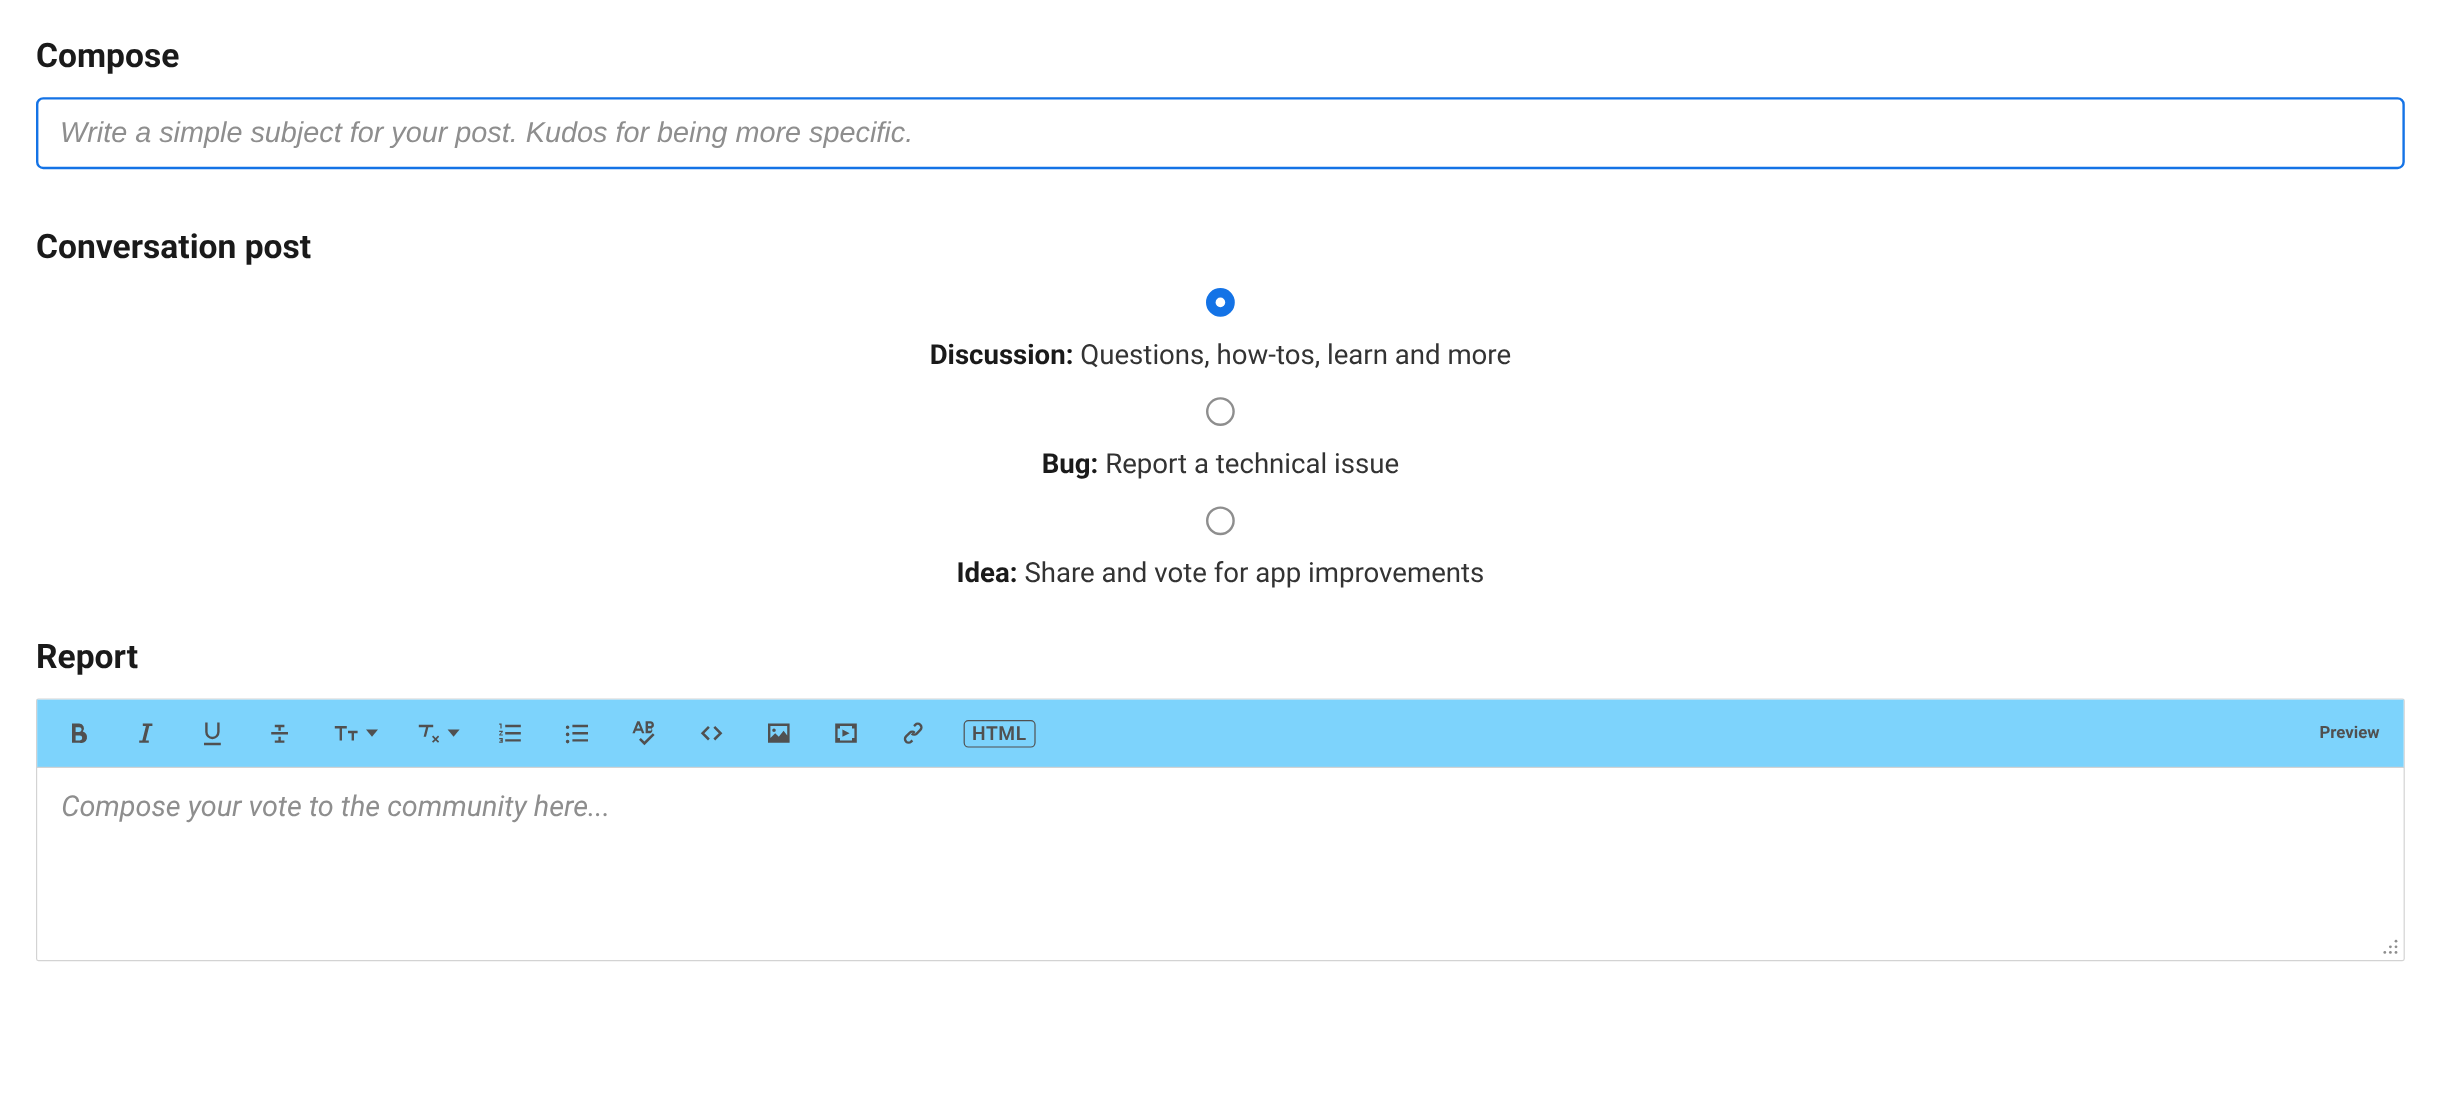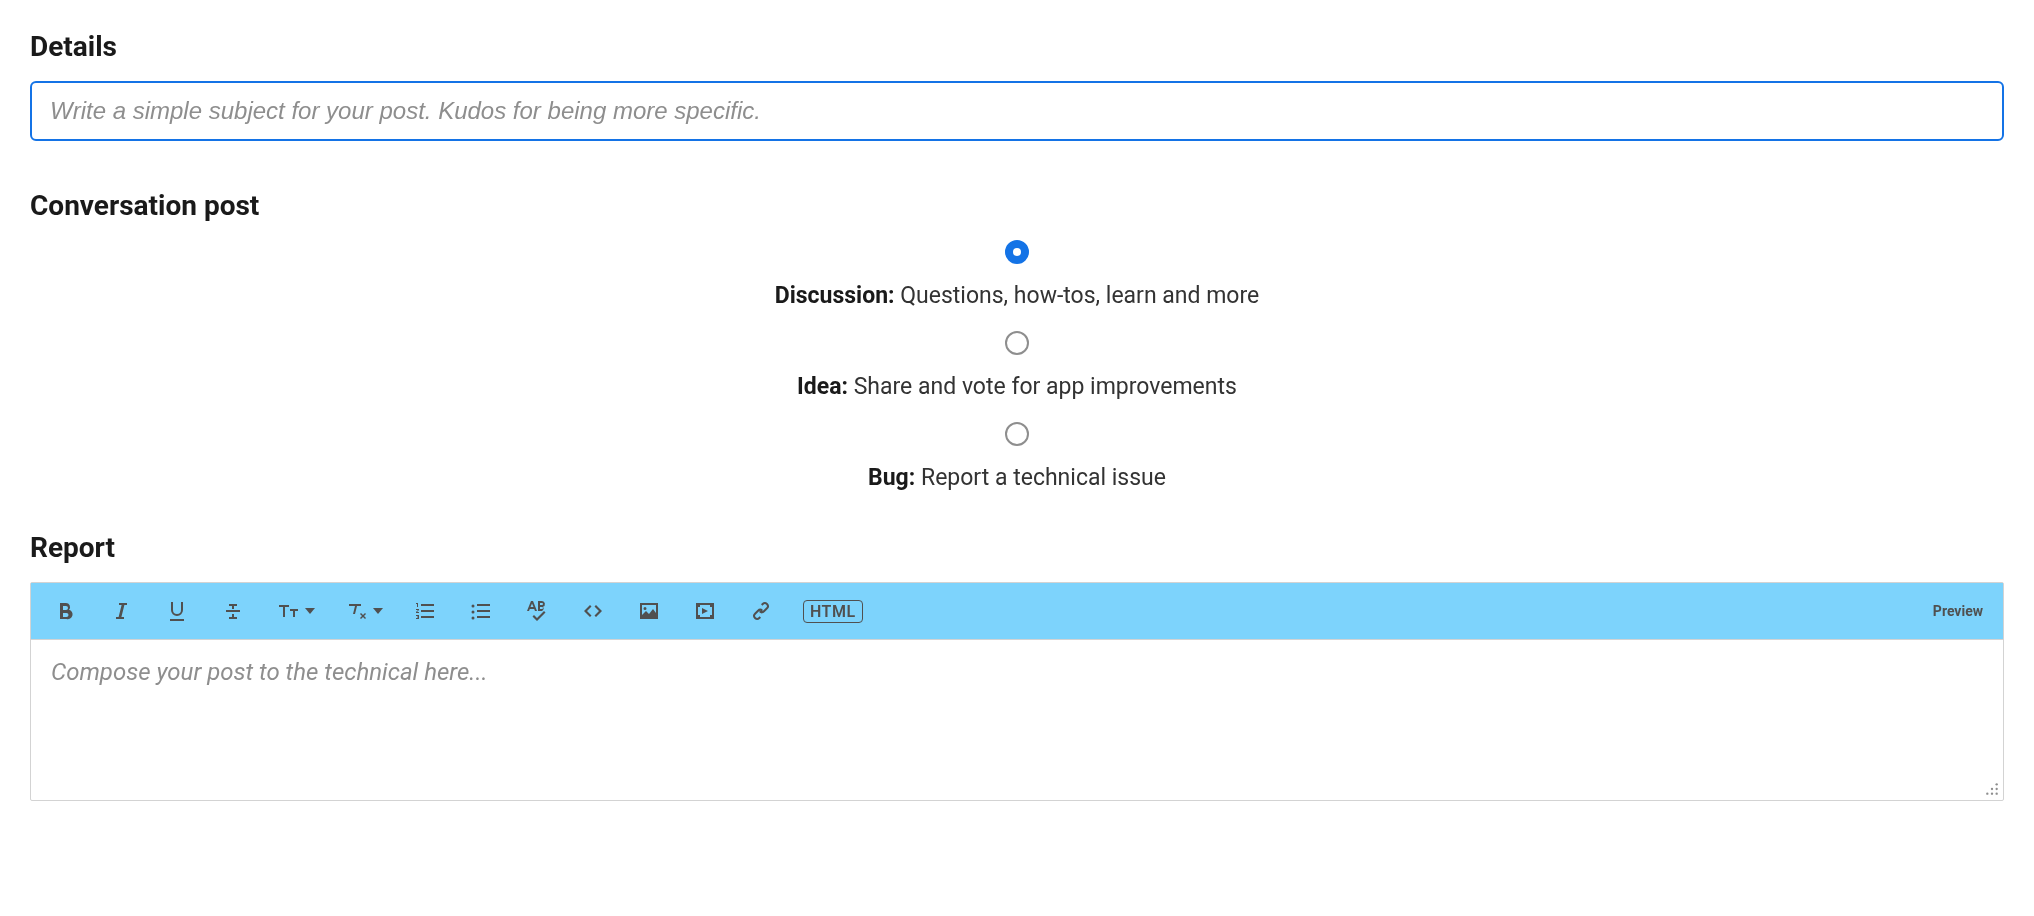--- a/index.html
+++ b/index.html
@@ -130,46 +130,46 @@
     border-left: 5px solid transparent;
     border-right: 5px solid transparent;
     border-top: 6px solid #505050;
     margin-left: 2px;
   }
 </style>
 </head>
 <body>
 
 <div>
-  <h2 class="section-title">Details</h2>
+  <h2 class="section-title">Compose</h2>
   <input type="text" class="subject-input" placeholder="Write a simple subject for your post. Kudos for being more specific." style="">
 </div>
 
 <div class="conversation-section">
   <h2 class="section-title">Conversation post</h2>
   <div class="radio-group">
 
     <div class="radio-row">
       <span class="radio-circle selected"></span>
       <span class="radio-label">
         <b>Discussion:</b><span> Questions, how-tos, learn and more</span>
       </span>
     </div>
 
     <div class="radio-row">
       <span class="radio-circle"></span>
       <span class="radio-label">
-        <b>Idea:</b><span> Share and vote for app improvements</span>
+        <b>Bug:</b><span> Report a technical issue</span>
       </span>
     </div>
 
     <div class="radio-row">
       <span class="radio-circle"></span>
       <span class="radio-label">
-        <b>Bug:</b><span> Report a technical issue</span>
+        <b>Idea:</b><span> Share and vote for app improvements</span>
       </span>
     </div>
 
   </div>
 </div>
 
 <div class="details-section">
   <h2 class="section-title">Report</h2>
 
   <div class="editor-wrap">
@@ -256,21 +256,21 @@
       </span>
 
       <span class="html-btn">HTML</span>
 
       <span class="toolbar-spacer"></span>
 
       <span class="preview-btn">Preview</span>
     </div>
 
     <div class="compose-area">
-      <span class="compose-placeholder">Compose your post to the technical here...</span>
+      <span class="compose-placeholder">Compose your vote to the community here...</span>
       <svg class="resize-grip" viewBox="0 0 12 12">
         <circle cx="10" cy="2" r="1" fill="currentColor"></circle>
         <circle cx="6" cy="6" r="1" fill="currentColor"></circle>
         <circle cx="10" cy="6" r="1" fill="currentColor"></circle>
         <circle cx="2" cy="10" r="1" fill="currentColor"></circle>
         <circle cx="6" cy="10" r="1" fill="currentColor"></circle>
         <circle cx="10" cy="10" r="1" fill="currentColor"></circle>
       </svg>
     </div>
   </div>

